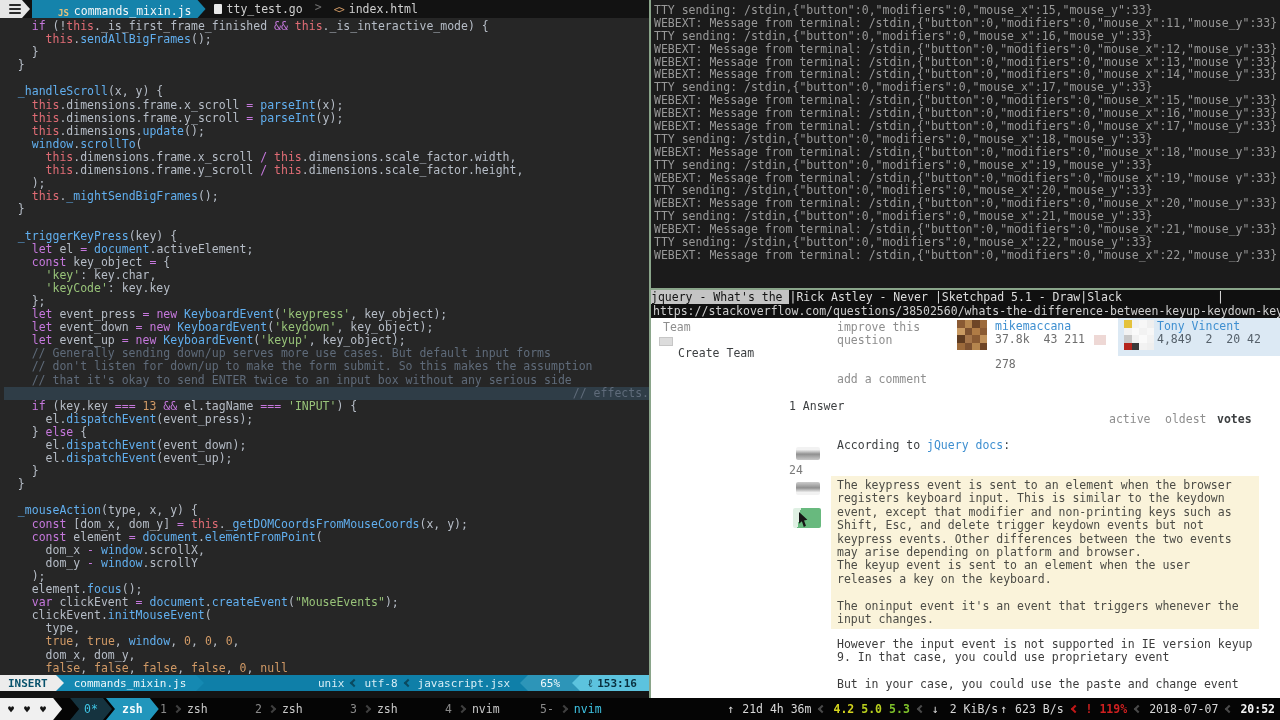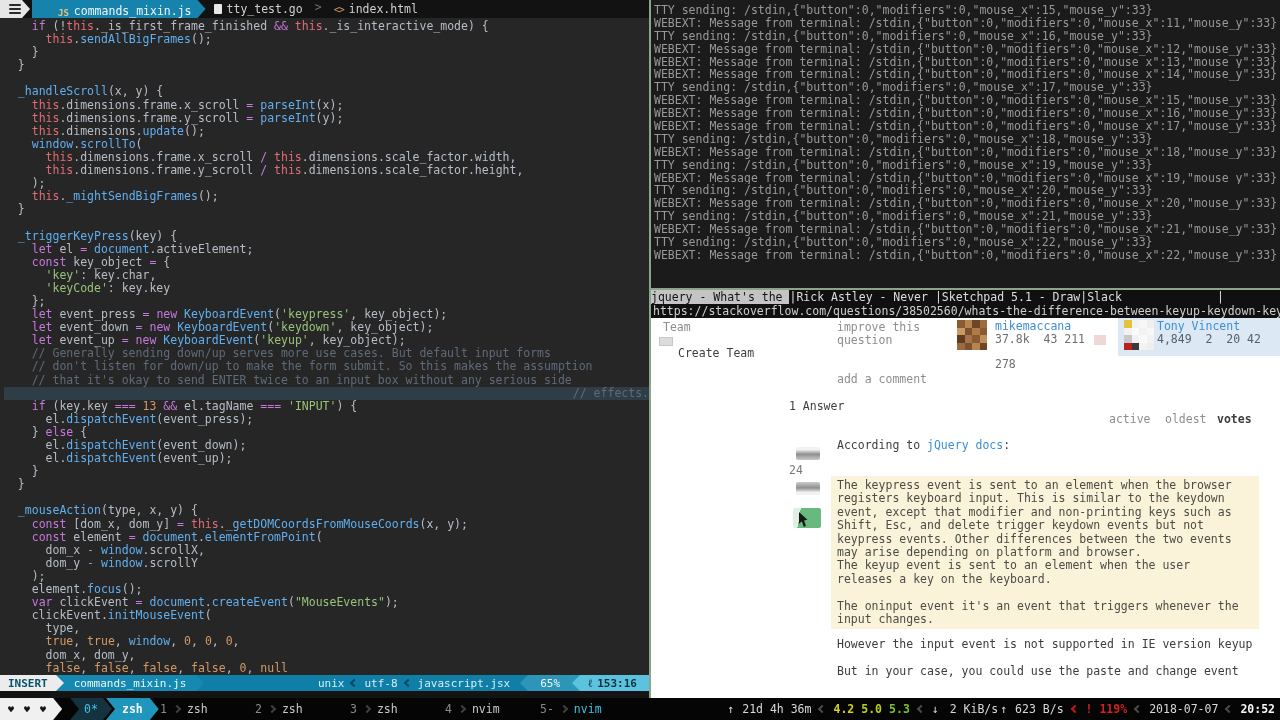--- a/index.html
+++ b/index.html
@@ -268,21 +268,21 @@
 
       <span class="bc dark b-intro"><span>According to </span><span class="blue">jQuery docs</span><span>:</span></span>
 
       <span class="bc b-upimg"></span>
       <span class="bc b-votecount">24</span>
       <span class="bc b-downimg"></span>
       <span class="bc b-check"><span class="b-cursor"></span></span>
 
       <span class="bc b-quote"></span>
       <div class="bc b-quotelines"><div class="ln">The keypress event is sent to an element when the browser</div><div class="ln">registers keyboard input. This is similar to the keydown</div><div class="ln">event, except that modifier and non-printing keys such as</div><div class="ln">Shift, Esc, and delete trigger keydown events but not</div><div class="ln">keypress events. Other differences between the two events</div><div class="ln">may arise depending on platform and browser.</div><div class="ln">The keyup event is sent to an element when the user</div><div class="ln">releases a key on the keyboard.</div><div class="ln">&nbsp;</div><div class="ln">The oninput event it's an event that triggers whenever the</div><div class="ln">input changes.</div></div>
-      <div class="bc b-paralines"><div class="ln">However the input event is not supported in IE version keyup</div><div class="ln">&nbsp;</div><div class="ln">But in your case, you could use the paste and change event</div></div>
+      <div class="bc b-paralines"><div class="ln">However the input event is not supported in IE version keyup</div><div class="ln">9. In that case, you could use proprietary event</div><div class="ln">&nbsp;</div><div class="ln">But in your case, you could use the paste and change event</div></div>
     </div>
   </div>
 
   <div class="tmux">
     <div class="t-hearts">♥ ♥ ♥</div>
     <div class="t-sess0">0*</div>
     <div class="t-sessname">zsh</div>
     <div class="t-wins">
         <div class="twin">
           <span class="wnum">1</span>

